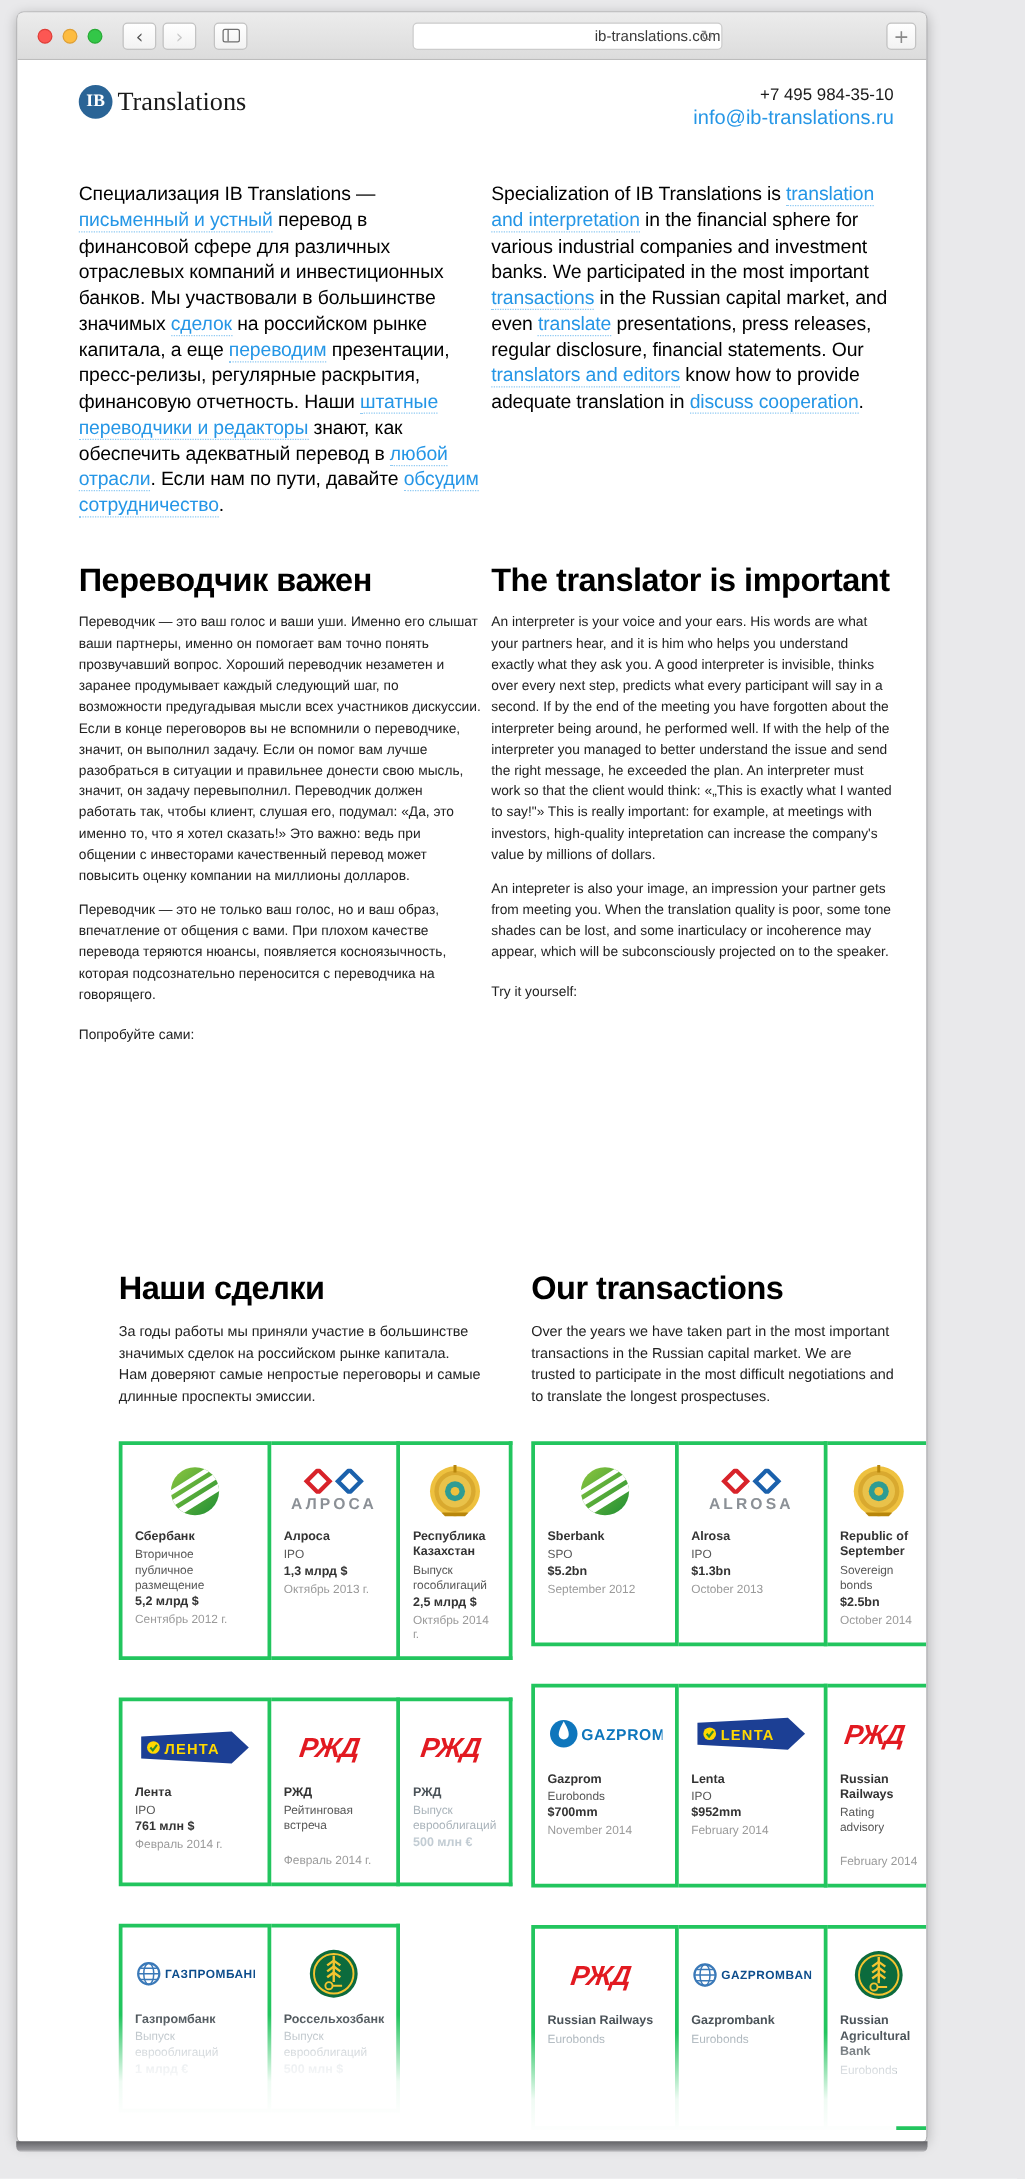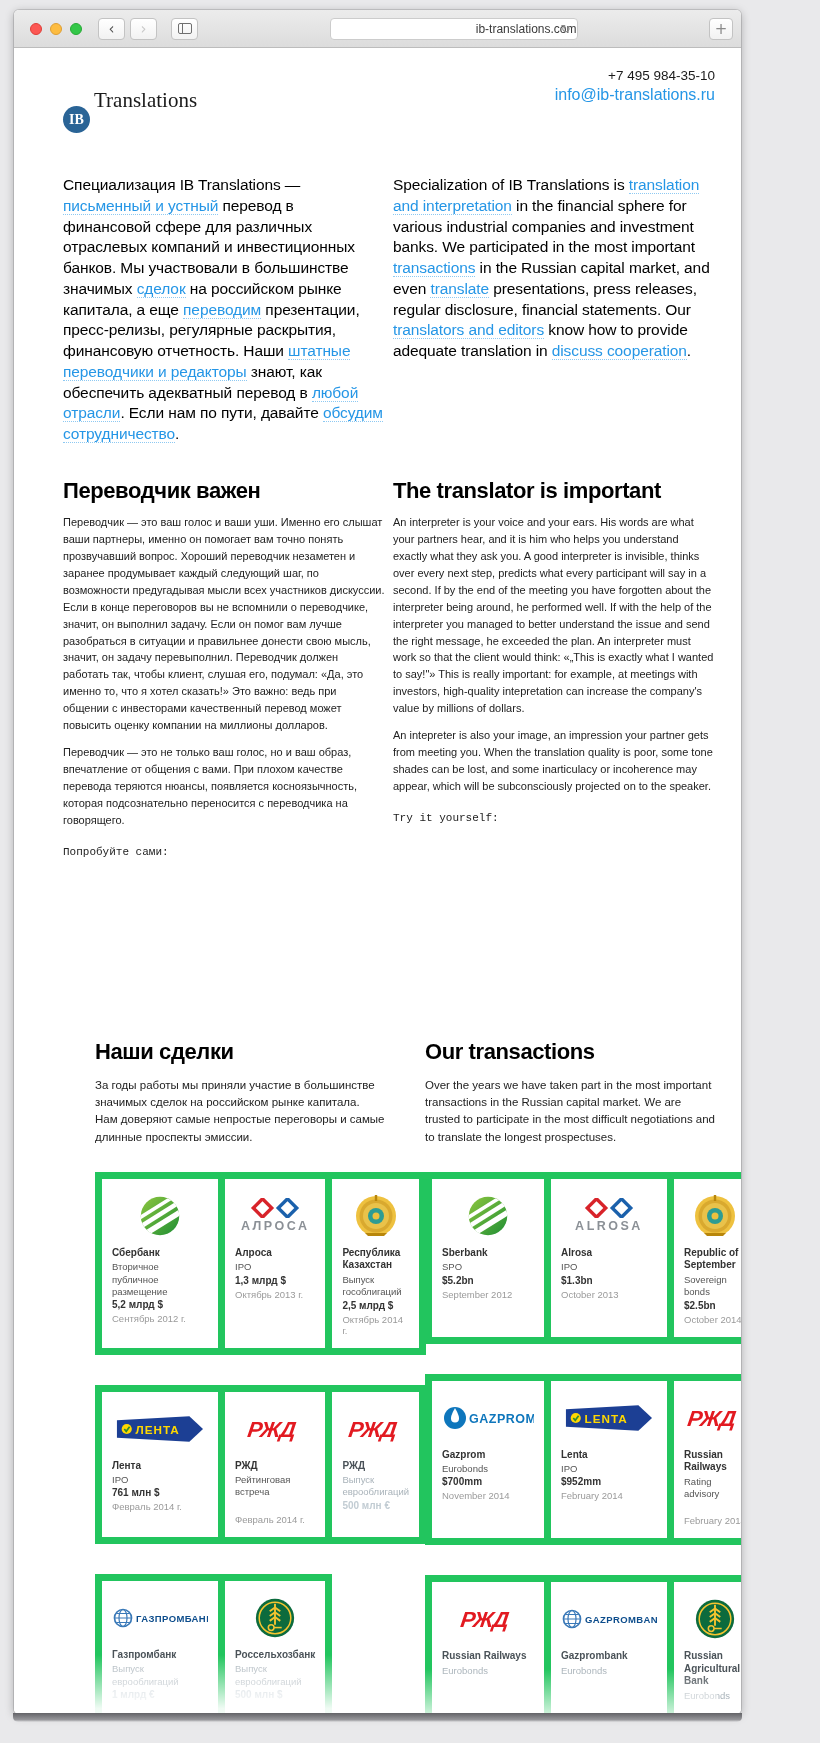--- a/index.html
+++ b/index.html
@@ -41,41 +41,41 @@
 
   
   .page { background:#fff; height:1666px; overflow:hidden; padding:20px 25px 0 49px; }
   .cols { display:grid; grid-template-columns:322px 322px; column-gap:8px; }
 
   
   .sitehead { display:flex; justify-content:space-between; align-items:flex-start; width:652px; }
   .brand { display:flex; align-items:center; gap:4px; }
   .brandmark { width:27px; height:27px; border-radius:50%; background:#2a6496; color:#fff;
                font-family:"Liberation Serif", serif; font-weight:bold; font-size:14px;
-               display:flex; align-items:center; justify-content:center;margin-top:38px; }
+               display:flex; align-items:center; justify-content:center; }
   .brandname { font-family:"Liberation Serif", serif; font-size:21px; color:#1a1a1a; }
   .contacts { text-align:right; }
   .phone { font-size:13.5px; color:#1a1a1a; }
   .email { font-size:16px; color:#2596e6; margin-top:3px; }
 
   
   .intro { margin-top:42px; font-size:15.5px; line-height:1.34; color:#000; letter-spacing:-.1px; }
   .tlink { color:#2596e6; text-decoration:none; border-bottom:1px dotted #8ec9f2; cursor:pointer; }
 
   
   .sec-tr { margin-top:33px; }
-  .h1 { font-size:22px; font-weight:bold; color:#000; letter-spacing:-.4px; }
+  .h1 { font-size:26px; font-weight:bold; color:#000; letter-spacing:-.4px; }
   .p-sm { font-size:11px; line-height:1.54; color:#222; margin-top:10px; }
-  .try { font-size:11px; color:#222; margin-top:17px;font-family:Liberation Mono, monospace; }
+  .try { font-size:11px; color:#222; margin-top:17px; }
 
   
   .sec-tx { margin-top:181px;padding-left:32px; }
   .sec-tx .p-sm { font-size:11.5px; line-height:1.5; margin-top:12px; margin-bottom:26px; }
   .txgrid { display:grid; grid-template-columns:repeat(3,1fr); row-gap:30px; position:relative; }
-  .txcard { border:7px solid #22c55e; padding:6px 10px 12px; }
+  .txcard { border:3px solid #22c55e; padding:6px 10px 12px; }
   .txcard:nth-child(3n+2), .txcard:nth-child(3n) { border-left:0; }
   .tlogo { height:62px; display:flex; align-items:center; justify-content:center; }
   .txcard .name { font-size:10px; font-weight:bold; color:#333; line-height:1.25; }
   .txcard .desc { font-size:9.5px; color:#555; line-height:1.3; margin-top:2px; }
   .txcard .amt  { font-size:10px; font-weight:bold; color:#333; margin-top:1px; min-height:12px; }
   .txcard .date { font-size:9.5px; color:#9a9a9a; margin-top:2px; min-height:11px; }
   .txcard.dim .name { color:#4a5258; }
   .txcard.dim .desc { color:#a9b3ba; }
   .txcard.dim .amt  { color:#c2ccd3; }
   .txfade { position:absolute; left:-2px; right:-2px; bottom:-4px; height:82px; pointer-events:none;

